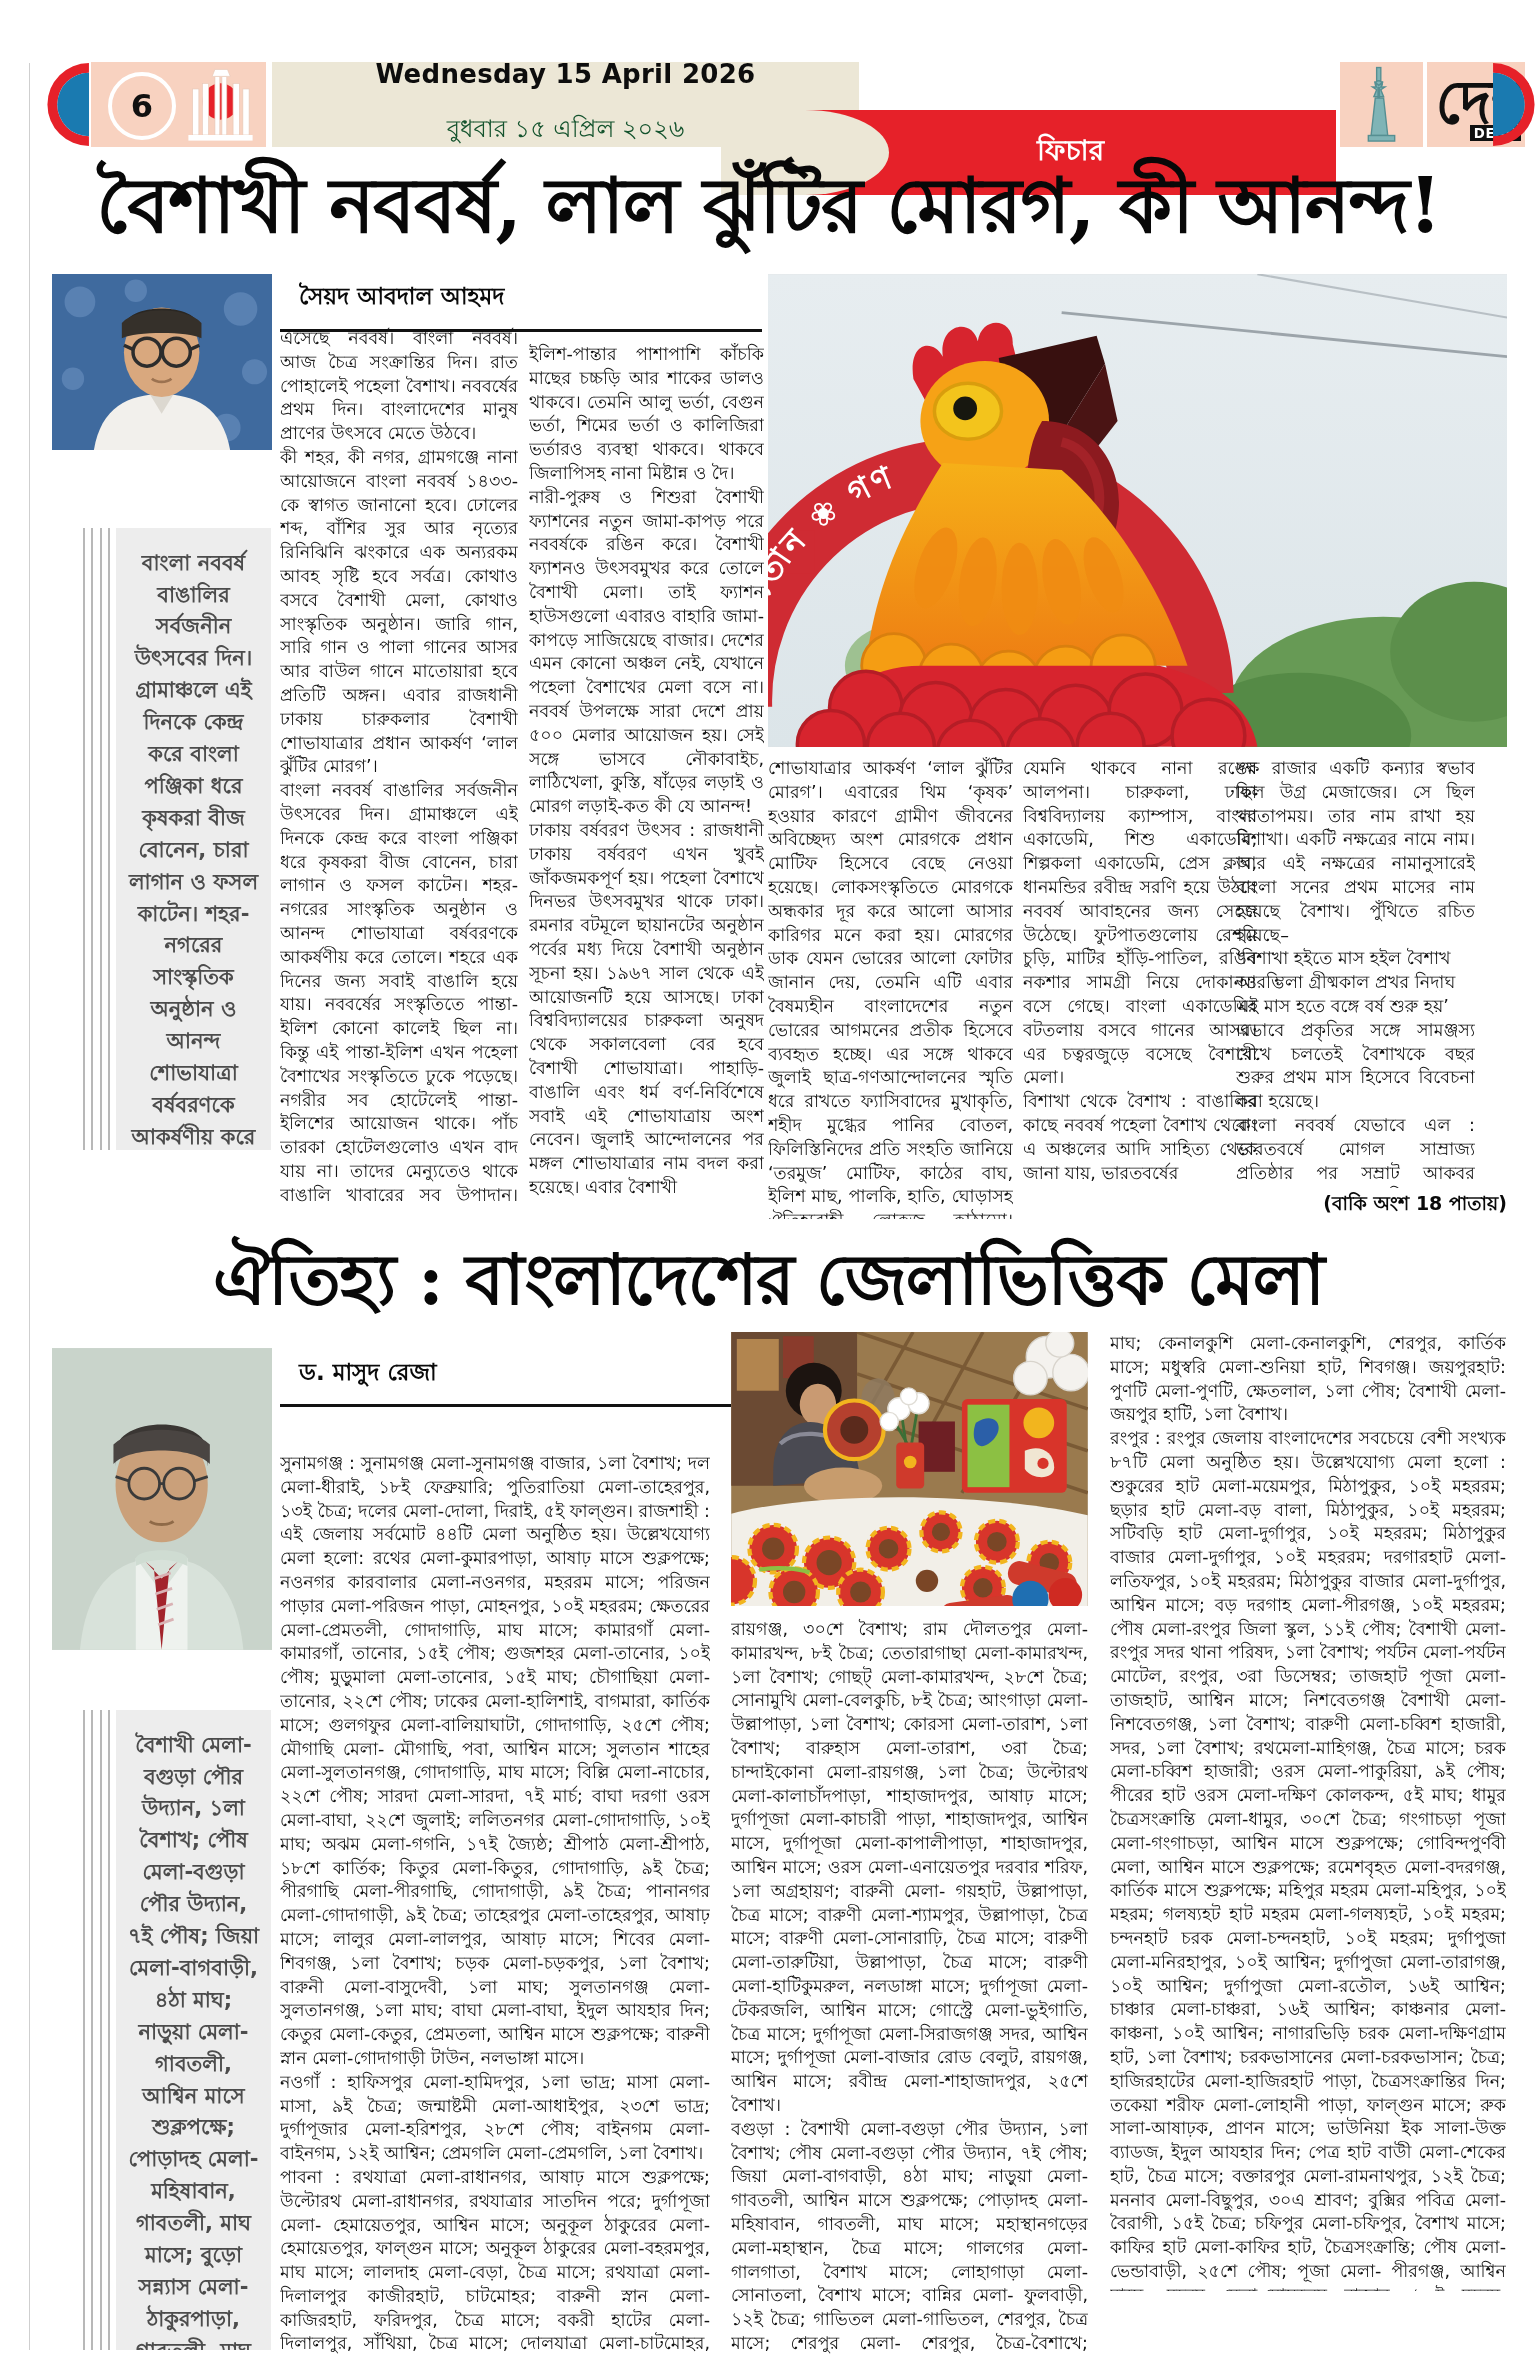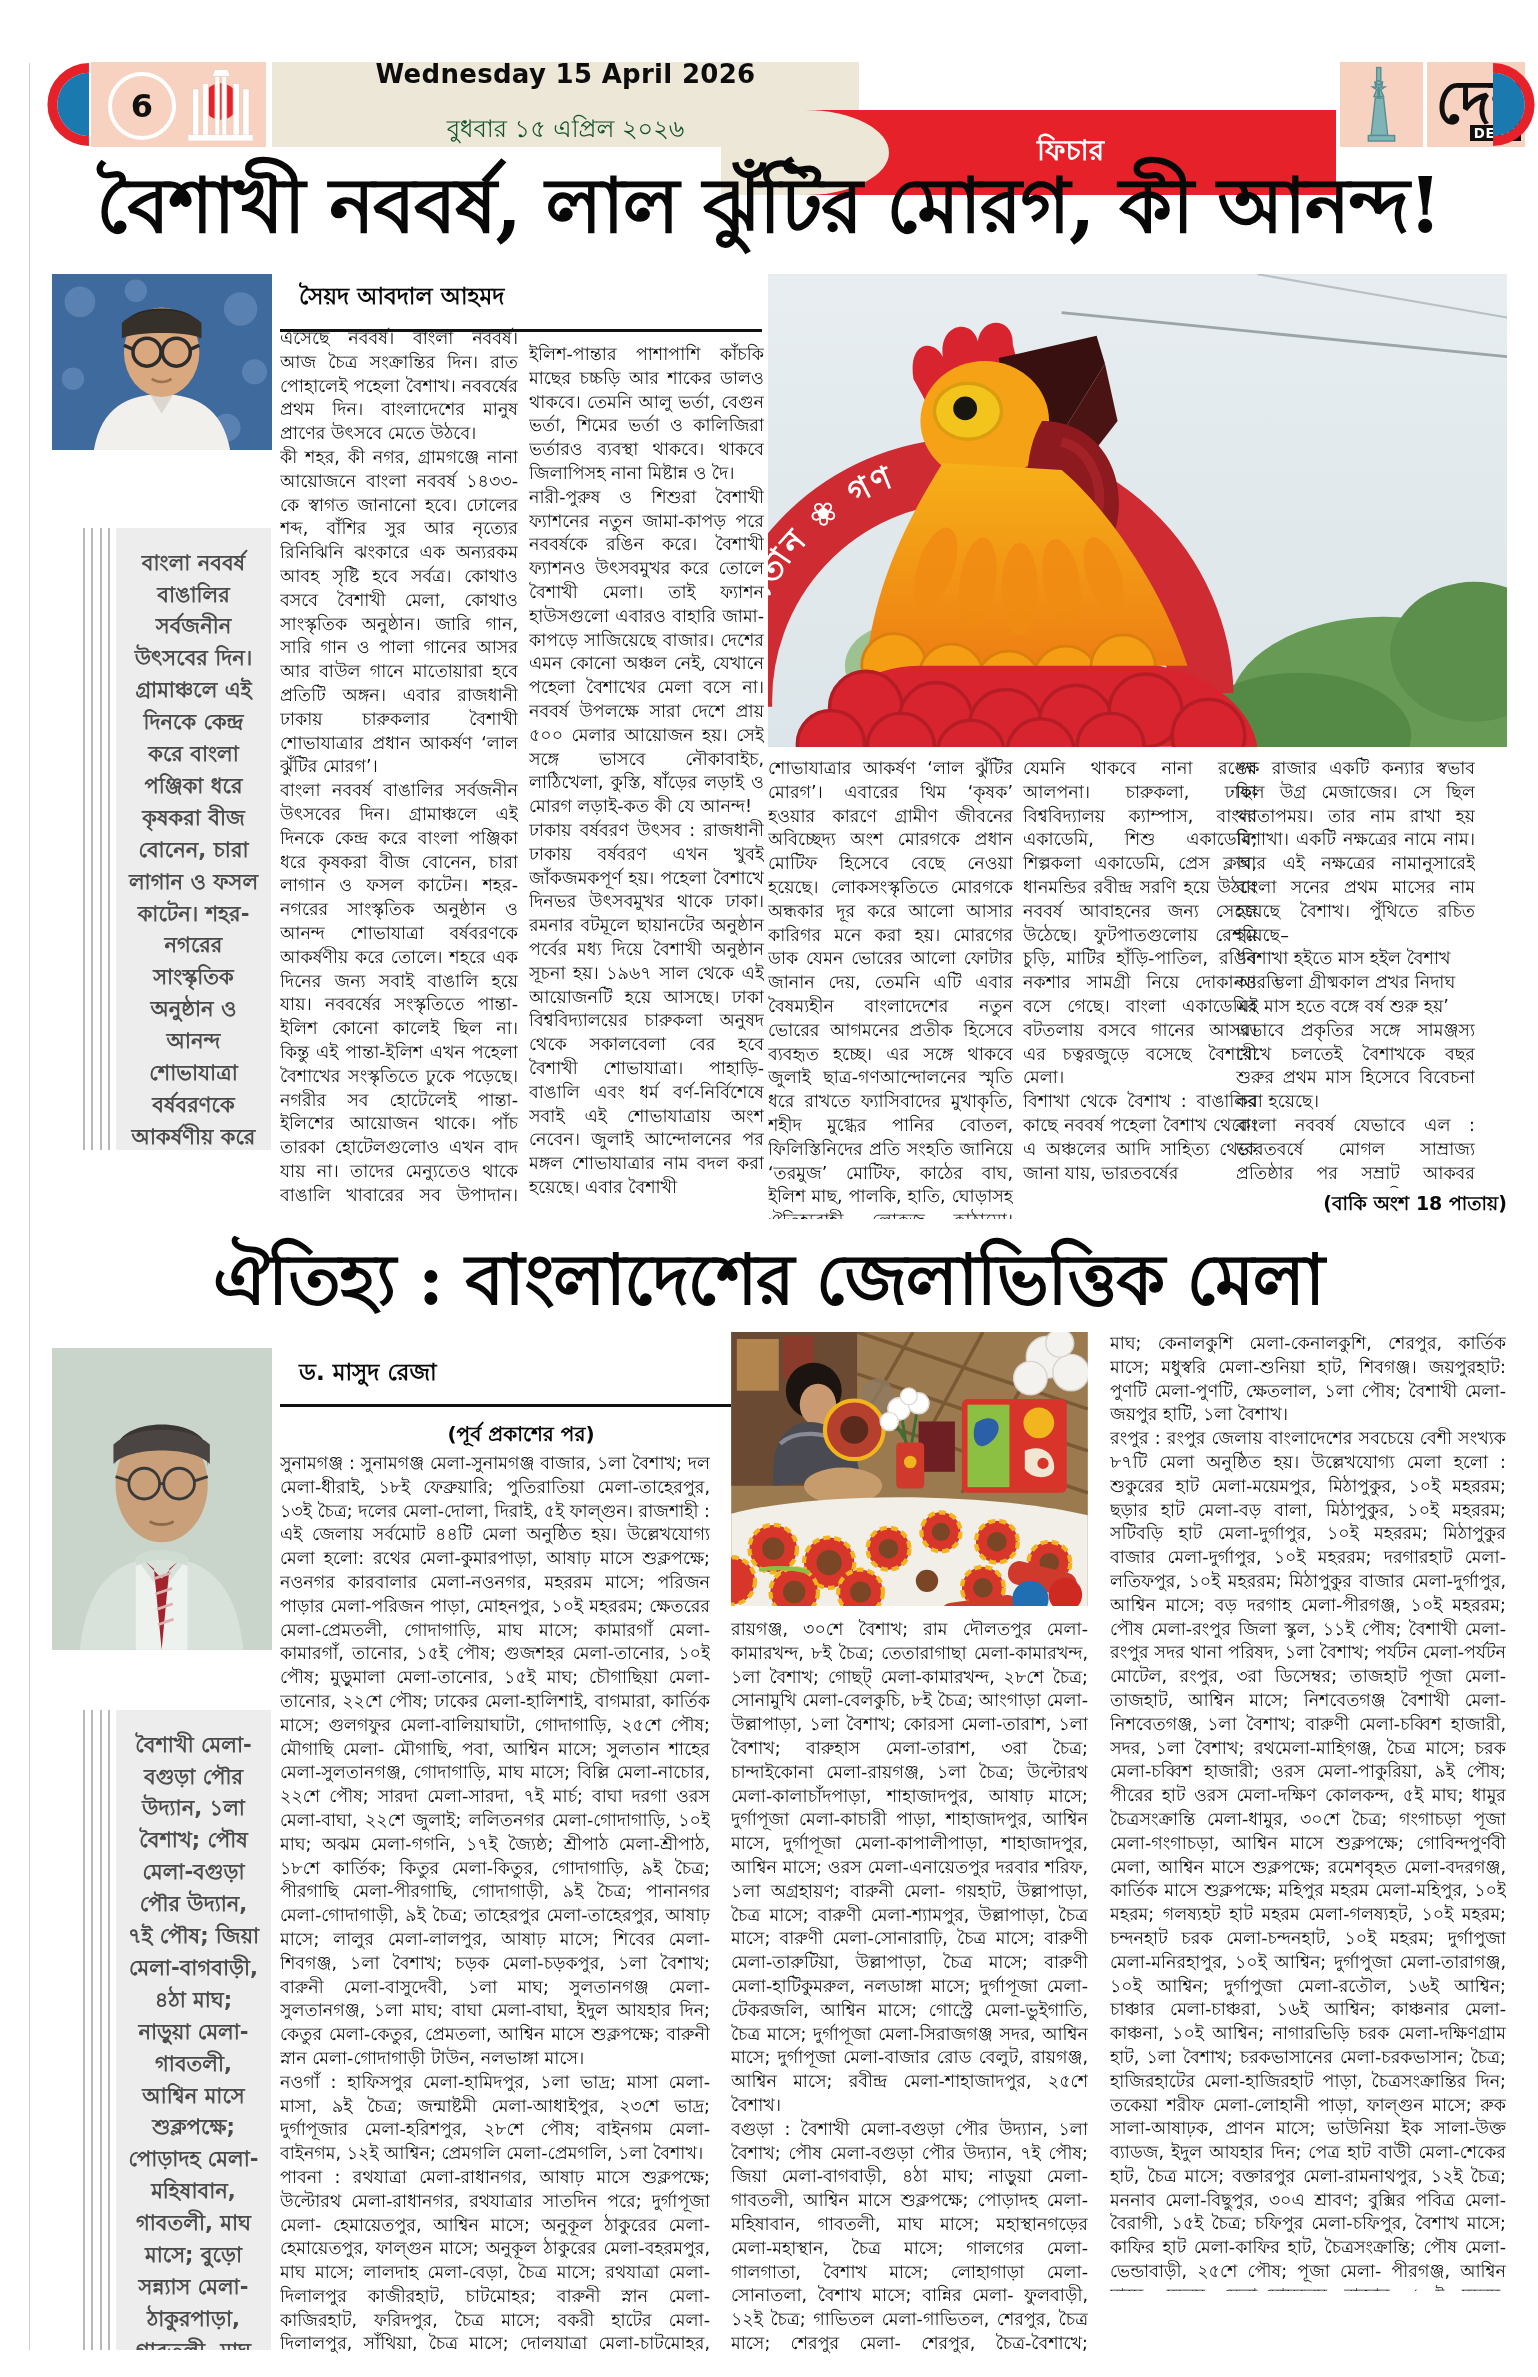--- a/index.html
+++ b/index.html
@@ -277,21 +277,20 @@
           <path d="M110 190 L91 184"></path>
           <path d="M204 190 L223 184"></path>
       </g>
       <path d="M140 248 C148 254 166 254 174 248" stroke="#8f6a48" stroke-width="4" fill="none"></path>
       <path d="M120 300 C130 286 184 286 194 300 L194 312 C170 300 144 300 120 312 Z" fill="#cfdcd2"></path>
     </svg>
   </div>
 
   <div class="abs byline" style="left:299px;top:1354px;width:462px;">ড. মাসুদ রেজা</div>
   <div class="abs byline-rule" style="left:280px;top:1404px;width:482px;"></div>
-  <div class="abs prev-note" style="left:280px;top:1419px;width:482px;">(পূর্ব প্রকাশের পর)</div>
 
   <div class="abs body-text" style="left:280px;top:1452px;width:430px;height:903px;">সুনামগঞ্জ : সুনামগঞ্জ মেলা-সুনামগঞ্জ বাজার, ১লা বৈশাখ; দল মেলা-ধীরাই, ১৮ই ফেব্রুয়ারি; পুতিরাতিয়া মেলা-তাহেরপুর, ১৩ই চৈত্র; দলের মেলা-দোলা, দিরাই, ৫ই ফাল্গুন। রাজশাহী : এই জেলায় সর্বমোট ৪৪টি মেলা অনুষ্ঠিত হয়। উল্লেখযোগ্য মেলা হলো: রথের মেলা-কুমারপাড়া, আষাঢ় মাসে শুক্লপক্ষে; নওনগর কারবালার মেলা-নওনগর, মহররম মাসে; পরিজন পাড়ার মেলা-পরিজন পাড়া, মোহনপুর, ১০ই মহররম; ক্ষেতরের মেলা-প্রেমতলী, গোদাগাড়ি, মাঘ মাসে; কামারগাঁ মেলা-কামারগাঁ, তানোর, ১৫ই পৌষ; গুজশহর মেলা-তানোর, ১০ই পৌষ; মুড়ুমালা মেলা-তানোর, ১৫ই মাঘ; চৌগাছিয়া মেলা-তানোর, ২২শে পৌষ; ঢাকের মেলা-হালিশাই, বাগমারা, কার্তিক মাসে; গুলগফুর মেলা-বালিয়াঘাটা, গোদাগাড়ি, ২৫শে পৌষ; মৌগাছি মেলা- মৌগাছি, পবা, আশ্বিন মাসে; সুলতান শাহের মেলা-সুলতানগঞ্জ, গোদাগাড়ি, মাঘ মাসে; বিল্লি মেলা-নাচোর, ২২শে পৌষ; সারদা মেলা-সারদা, ৭ই মার্চ; বাঘা দরগা ওরস মেলা-বাঘা, ২২শে জুলাই; ললিতনগর মেলা-গোদাগাড়ি, ১০ই মাঘ; অঝম মেলা-গগনি, ১৭ই জ্যৈষ্ঠ; শ্রীপাঠ মেলা-শ্রীপাঠ, ১৮শে কার্তিক; কিতুর মেলা-কিতুর, গোদাগাড়ি, ৯ই চৈত্র; পীরগাছি মেলা-পীরগাছি, গোদাগাড়ী, ৯ই চৈত্র; পানানগর মেলা-গোদাগাড়ী, ৯ই চৈত্র; তাহেরপুর মেলা-তাহেরপুর, আষাঢ় মাসে; লালুর মেলা-লালপুর, আষাঢ় মাসে; শিবের মেলা-শিবগঞ্জ, ১লা বৈশাখ; চড়ক মেলা-চড়কপুর, ১লা বৈশাখ; বারুনী মেলা-বাসুদেবী, ১লা মাঘ; সুলতানগঞ্জ মেলা-সুলতানগঞ্জ, ১লা মাঘ; বাঘা মেলা-বাঘা, ইদুল আযহার দিন; কেতুর মেলা-কেতুর, প্রেমতলা, আশ্বিন মাসে শুক্লপক্ষে; বারুনী স্নান মেলা-গোদাগাড়ী টাউন, নলভাঙ্গা মাসে।
 নওগাঁ : হাফিসপুর মেলা-হামিদপুর, ১লা ভাদ্র; মাসা মেলা-মাসা, ৯ই চৈত্র; জন্মাষ্টমী মেলা-আধাইপুর, ২৩শে ভাদ্র; দুর্গাপূজার মেলা-হরিশপুর, ২৮শে পৌষ; বাইনগম মেলা-বাইনগম, ১২ই আশ্বিন; প্রেমগলি মেলা-প্রেমগলি, ১লা বৈশাখ।
 পাবনা : রথযাত্রা মেলা-রাধানগর, আষাঢ় মাসে শুক্লপক্ষে; উল্টোরথ মেলা-রাধানগর, রথযাত্রার সাতদিন পরে; দুর্গাপূজা মেলা- হেমায়েতপুর, আশ্বিন মাসে; অনুকূল ঠাকুরের মেলা-হেমায়েতপুর, ফাল্গুন মাসে; অনুকূল ঠাকুরের মেলা-বহরমপুর, মাঘ মাসে; লালদাহ মেলা-বেড়া, চৈত্র মাসে; রথযাত্রা মেলা-দিলালপুর কাজীরহাট, চাটমোহর; বারুনী স্নান মেলা-কাজিরহাট, ফরিদপুর, চৈত্র মাসে; বকরী হাটের মেলা-দিলালপুর, সাঁথিয়া, চৈত্র মাসে; দোলযাত্রা মেলা-চাটমোহর, চৈত্র মাসে; দুর্গাপূজা মেলা- ঈশ্বরদী, ১০ই আশ্বিন; নববর্ষ মেলা-কাশিনাথপুর, ১লা বৈশাখ।
 সিরাজগঞ্জ : এই জেলায় ৪৭টি মেলা অনুষ্ঠিত হয়। উল্লেখযোগ্য মেলা: মোরগ্রাম মেলা-রায়গঞ্জ, ৩০শে বৈশাখ; বাদাই মেলা-তারাশ, ১৪ই চৈত্র; সাতপোয়া মেলা-উল্লাপাড়া, ১লা বৈশাখ; বেলকুচি মেলা-বেলকুচি, ১৪ই চৈত্র; সমেশপুর মেলা-সমেশপুর, ১৪ই চৈত্র; তালিবাড়ি মেলা-কামারখন্দ, ৪ই চৈত্র; বৈশাখী মেলা- সেরাইহাতি,</div>
 
   <div class="abs photo-frame" style="left:731px;top:1332px;width:357px;height:274px;">
     <svg width="357" height="274" viewBox="0 0 510 392">
       <rect width="510" height="392" fill="#9a7a4e"></rect>
       <rect x="0" y="0" width="180" height="220" fill="#6b4a33"></rect>

